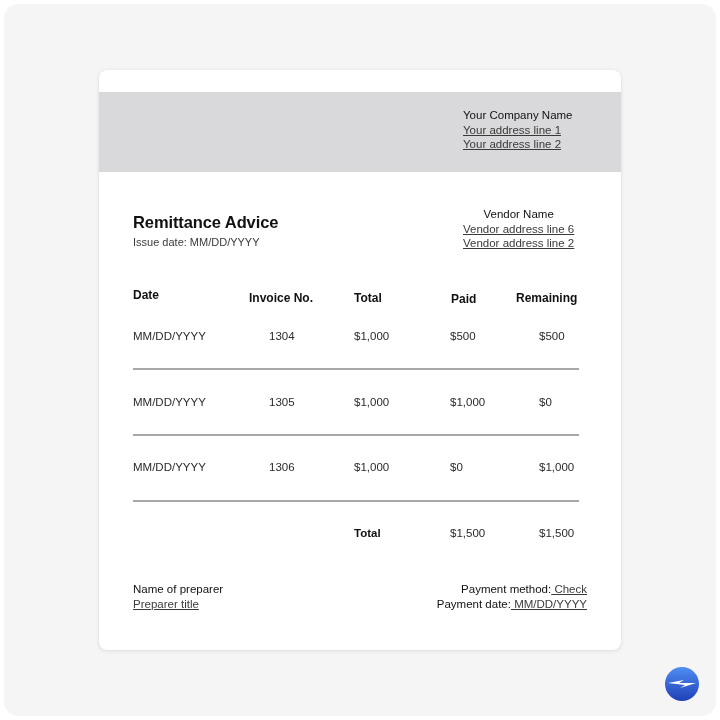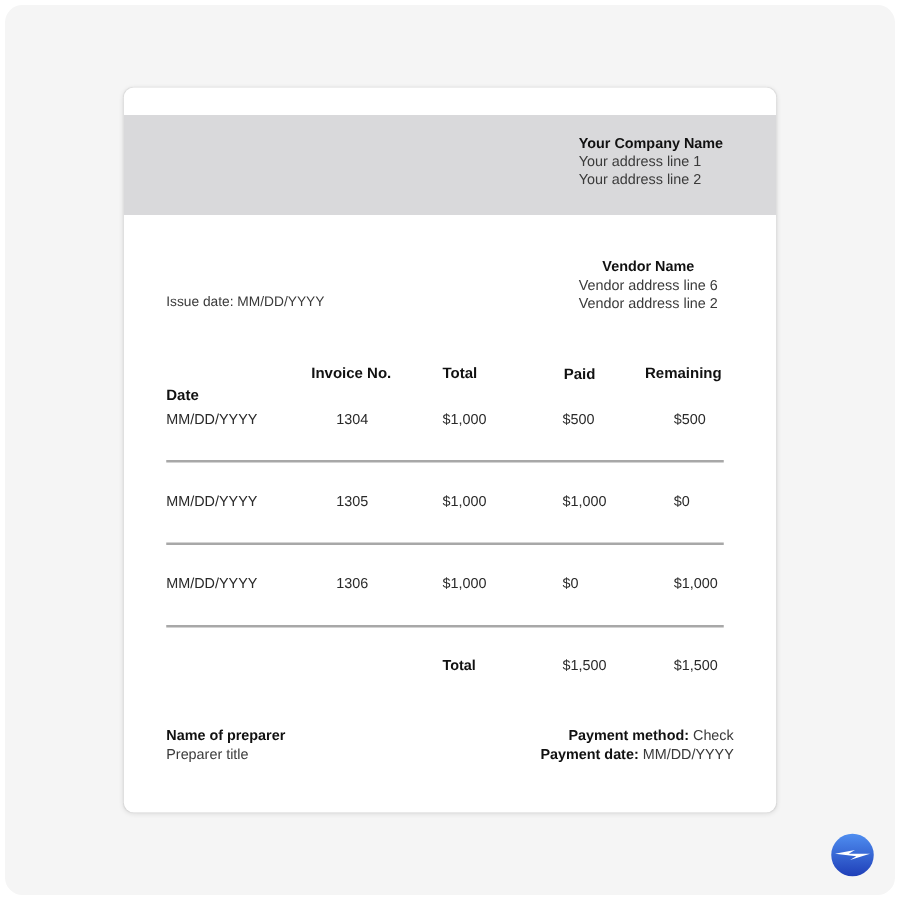--- a/index.html
+++ b/index.html
@@ -15,22 +15,22 @@
     position: absolute; left: 99px; top: 70px; width: 522px; height: 580px;
     background: #ffffff; border-radius: 8px;
     box-shadow: 0 1px 4px rgba(0,0,0,0.10), 0 0 1px rgba(0,0,0,0.08);
     overflow: hidden;
   }
   .band {
     position: absolute; left: 0; top: 22px; width: 522px; height: 80px; background: #d9d9db;
   }
   .abs { position: absolute; white-space: nowrap; }
   .company { left: 364px; top: 18px; font-size: 11.5px; line-height: 14.5px; }
-  .bold { font-weight: 700; color: #111; }
-  .muted { color: #3a3a3a; }
+  .bold { font-weight: 400; color: #111; }
+  .muted { color: #3a3a3a; text-decoration: underline; }
   .title { left: 34px; top: 143px; font-size: 16.5px; font-weight: 700; color: #111; letter-spacing: -0.1px; }
   .issue { left: 34px; top: 166px; font-size: 11px; color: #3a3a3a; }
   .vendor { left: 364px; top: 137px; font-size: 11.5px; line-height: 14.5px; text-align: center; }
   .th { font-size: 12px; font-weight: 700; color: #111; }
   .td { font-size: 11.5px; color: #2a2a2a; }
   .rule { position: absolute; left: 34px; width: 446px; height: 2px; background: #a8a8a8; }
   .footer-left { left: 34px; top: 512px; font-size: 11.5px; line-height: 14.5px; }
   .footer-right { right: 34px; top: 512px; font-size: 11.5px; line-height: 14.5px; text-align: right; }
   .logo {
     position: absolute; left: 664px; top: 666px; width: 36px; height: 36px;
@@ -43,30 +43,31 @@
 
 <div class="card">
   <div class="band"></div>
 
   <div class="abs company" style="top:38px;">
     <div class="bold">Your Company Name</div>
     <div class="muted">Your address line 1</div>
     <div class="muted">Your address line 2</div>
   </div>
 
+  <div class="abs title">Remittance Advice</div>
   <div class="abs issue">Issue date: MM/DD/YYYY</div>
 
   <div class="abs vendor">
     <div class="bold">Vendor Name</div>
     <div class="muted">Vendor address line 6</div>
     <div class="muted">Vendor address line 2</div>
   </div>
 
   <div>
-    <div class="abs th" style="left:34px; top:239px;">Date</div>
+    <div class="abs th" style="left:34px; top:218px;">Date</div>
     <div class="abs th" style="left:150px; top:221px;">Invoice No.</div>
     <div class="abs th" style="left:255px; top:221px;">Total</div>
     <div class="abs th" style="left:352px; top:222px;">Paid</div>
     <div class="abs th" style="left:417px; top:221px;">Remaining</div>
   </div>
 
   <div>
     <div class="abs td" style="left:34px; top:260px;">MM/DD/YYYY</div>
     <div class="abs td" style="left:170px; top:260px;">1304</div>
     <div class="abs td" style="left:255px; top:260px;">$1,000</div>

